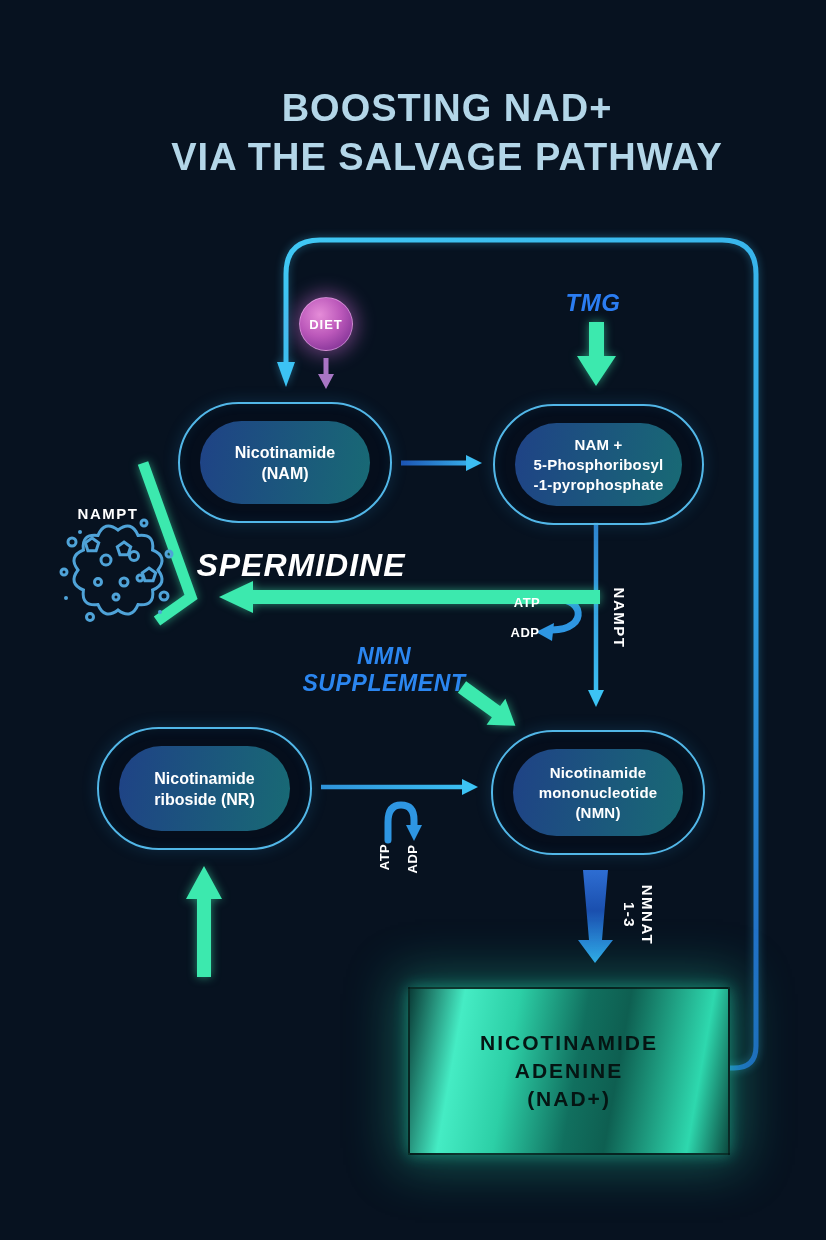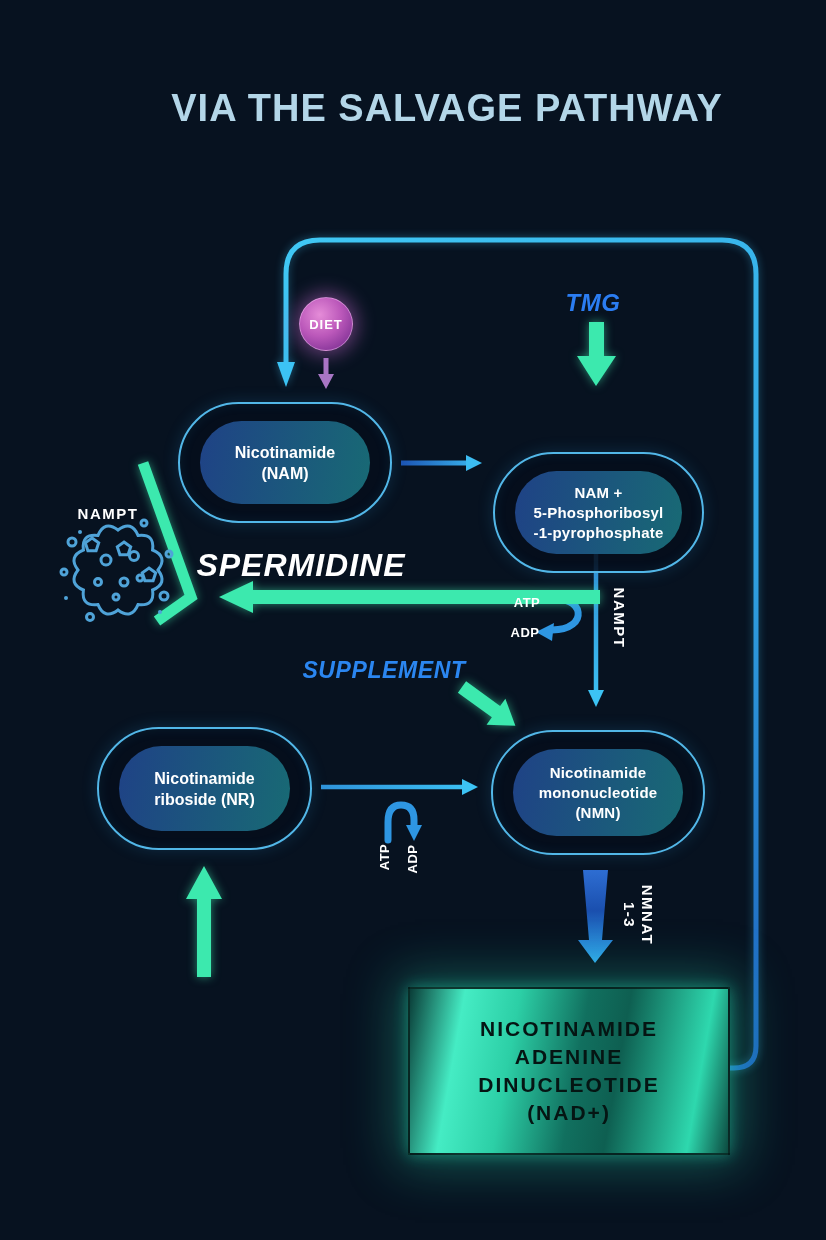--- a/index.html
+++ b/index.html
@@ -163,35 +163,36 @@
       <polygon points="-26,-32 -19.3,-27.2 -21.9,-19.3 -30.1,-19.3 -32.7,-27.2"></polygon>
       <polygon points="31,-2 37.7,2.8 35.1,10.7 26.9,10.7 24.3,2.8"></polygon>
       <polygon points="6,-28 12.7,-23.2 10.1,-15.3 1.9,-15.3 -0.7,-23.2"></polygon>
       <circle cx="-38" cy="-38" r="2" fill="#4fa3d8" stroke="none"></circle>
       <circle cx="42" cy="42" r="2" fill="#4fa3d8" stroke="none"></circle>
       <circle cx="-52" cy="28" r="2" fill="#4fa3d8" stroke="none"></circle>
     </g>
   </svg>
 
   <div class="title">
+    <div>BOOSTING NAD+</div>
     <div>VIA THE SALVAGE PATHWAY</div>
   </div>
 
   <div class="diet">
     <span>DIET</span>
   </div>
 
   <div class="node" style="left:178px; top:402px; width:210px; height:117px;">
     <div class="node-inner fs16">
       <span class="ln">Nicotinamide</span>
       <span class="ln">(NAM)</span>
     </div>
   </div>
 
-  <div class="node" style="left:493px; top:404px; width:207px; height:117px;margin-top:48px;">
+  <div class="node" style="left:493px; top:404px; width:207px; height:117px;">
     <div class="node-inner fs15">
       <span class="ln">NAM +</span>
       <span class="ln">5-Phosphoribosyl</span>
       <span class="ln">-1-pyrophosphate</span>
     </div>
   </div>
 
   <div class="node" style="left:97px; top:727px; width:211px; height:119px;">
     <div class="node-inner fs16">
       <span class="ln">Nicotinamide</span>
@@ -203,29 +204,29 @@
     <div class="node-inner fs15">
       <span class="ln">Nicotinamide</span>
       <span class="ln">mononucleotide</span>
       <span class="ln">(NMN)</span>
     </div>
   </div>
 
   <div class="nad-box">
     <span>NICOTINAMIDE</span>
     <span>ADENINE</span>
-    <span>DINUCLEOTIDE</span>
     <span>(NAD+)</span>
   </div>
 
   <div class="lbl blue-italic tmg" style="left:593px; top:303px;">TMG</div>
 
   <div class="lbl blue-italic spermidine" style="left:301px; top:565px;">SPERMIDINE</div>
 
   <div class="lbl blue-italic two-line" style="left:384px; top:670px;">
+    <div>NMN</div>
     <div>SUPPLEMENT</div>
   </div>
 
 
   <div class="lbl white-bold enzyme" style="left:108px; top:513px;">NAMPT</div>
 
   <div class="lbl white-bold enzyme rot90" style="left:619px; top:618px;">NAMPT</div>
 
   <div class="lbl white-bold enzyme rot90" style="left:638px; top:915px; line-height:18px;">
     <div>NMNAT</div>

